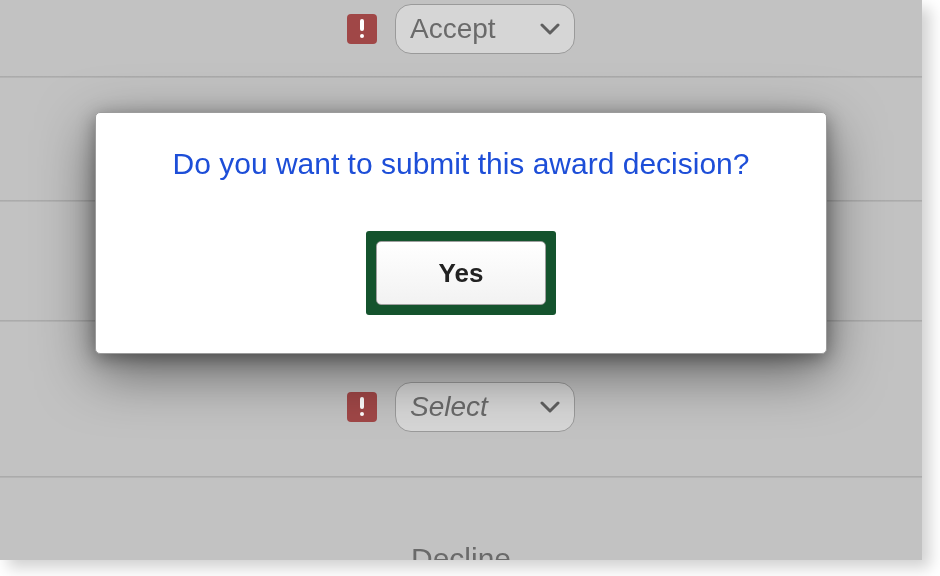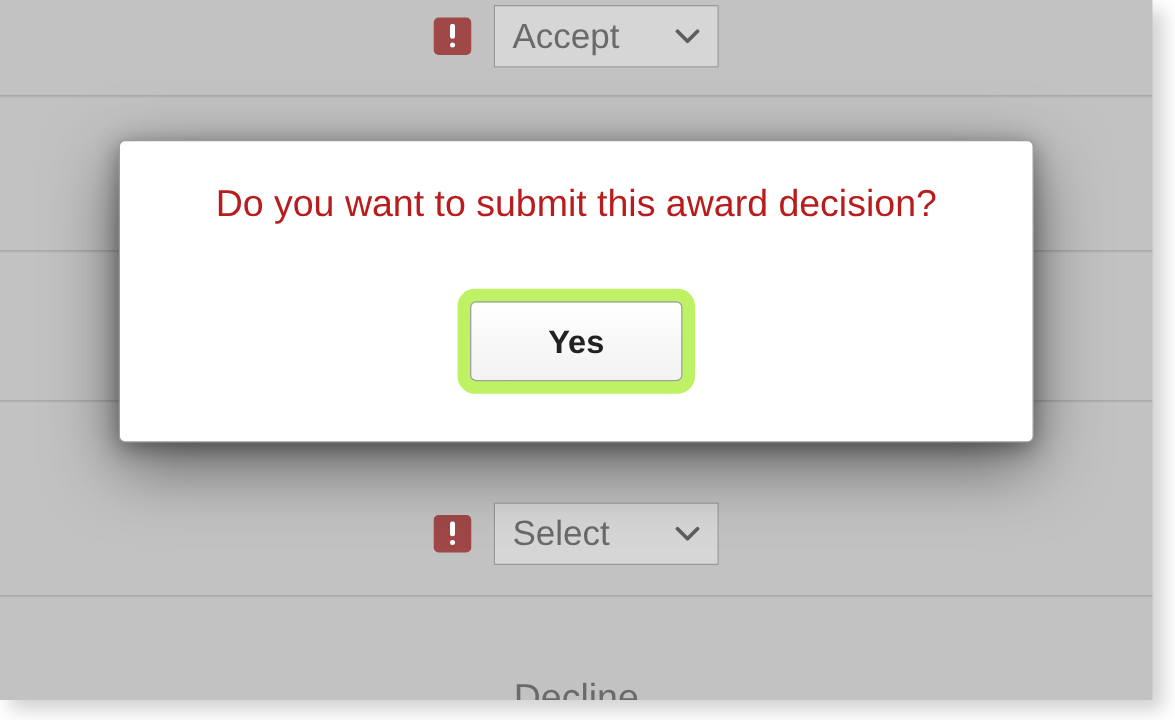--- a/index.html
+++ b/index.html
@@ -40,21 +40,21 @@
     background: #a04747;
     border-radius: 4px;
     display: flex;
     align-items: center;
     justify-content: center;
   }
   .warn-badge svg { display:block; }
   .bg-select {
     background: #d6d6d6;
     border: 1px solid #9a9a9a;
-    border-radius: 0;
+    border-radius: 16px;
     padding: 8px 14px;
     display: flex;
     align-items: center;
     gap: 24px;
     color: #6a6a6a;
     font-size: 28px;
     min-width: 180px;
     justify-content: space-between;
   }
   .bg-select .chev { display:flex; }
@@ -75,21 +75,21 @@
     border: 1px solid #9c9c9c;
     border-radius: 5px;
     box-shadow: 0 18px 55px rgba(0,0,0,0.5), 0 4px 18px rgba(0,0,0,0.35);
     display: flex;
     flex-direction: column;
     align-items: center;
     padding-top: 34px;
   }
   .modal-text {
     font-size: 30px;
-    color: #b91c1c;
+    color: #1d4ed8;
     text-align: center;
   }
   .modal-buttons {
     display: flex;
     gap: 30px;
     margin-top: 50px;
     align-items: center;
   }
   .dlg-btn {
     width: 170px;
@@ -100,22 +100,22 @@
     font-size: 26px;
     font-weight: bold;
     color: #222;
     display: flex;
     align-items: center;
     justify-content: center;
     cursor: pointer;
   }
   .highlight-wrap {
     padding: 10px;
-    background: #bef264;
-    border-radius: 14px;
+    background: #14532d;
+    border-radius: 3px;
   }
   .highlight-wrap .dlg-btn {
     background: linear-gradient(#ffffff, #f2f2f2);
   }
 </style>
 </head>
 <body>
 
 <div class="stage">
 
@@ -133,21 +133,21 @@
             <path d="M2 3 L10 11 L18 3" stroke="#5f5f5f" stroke-width="3" fill="none" stroke-linecap="round" stroke-linejoin="round"></path>
           </svg>
       </span>
     </div>
   </div>
   <div class="row-sep" style="top:76px;"></div>
 
   <div class="row-sep" style="top:200px;"></div>
   <div class="row-sep" style="top:320px;"></div>
 
-  <div class="bg-row" style="top:392px; height:70px;">
+  <div class="bg-row" style="top:372px; height:70px;font-style:italic;">
     <div class="warn-badge">
       <svg width="8" height="20" viewBox="0 0 8 20">
           <rect x="2" y="0" width="4" height="12" rx="2" fill="#fff"></rect>
           <rect x="2" y="15" width="4" height="4" rx="2" fill="#fff"></rect>
         </svg>
     </div>
     <div class="bg-select">
       <span>Select</span>
       <span class="chev">
         <svg width="20" height="14" viewBox="0 0 20 14">

